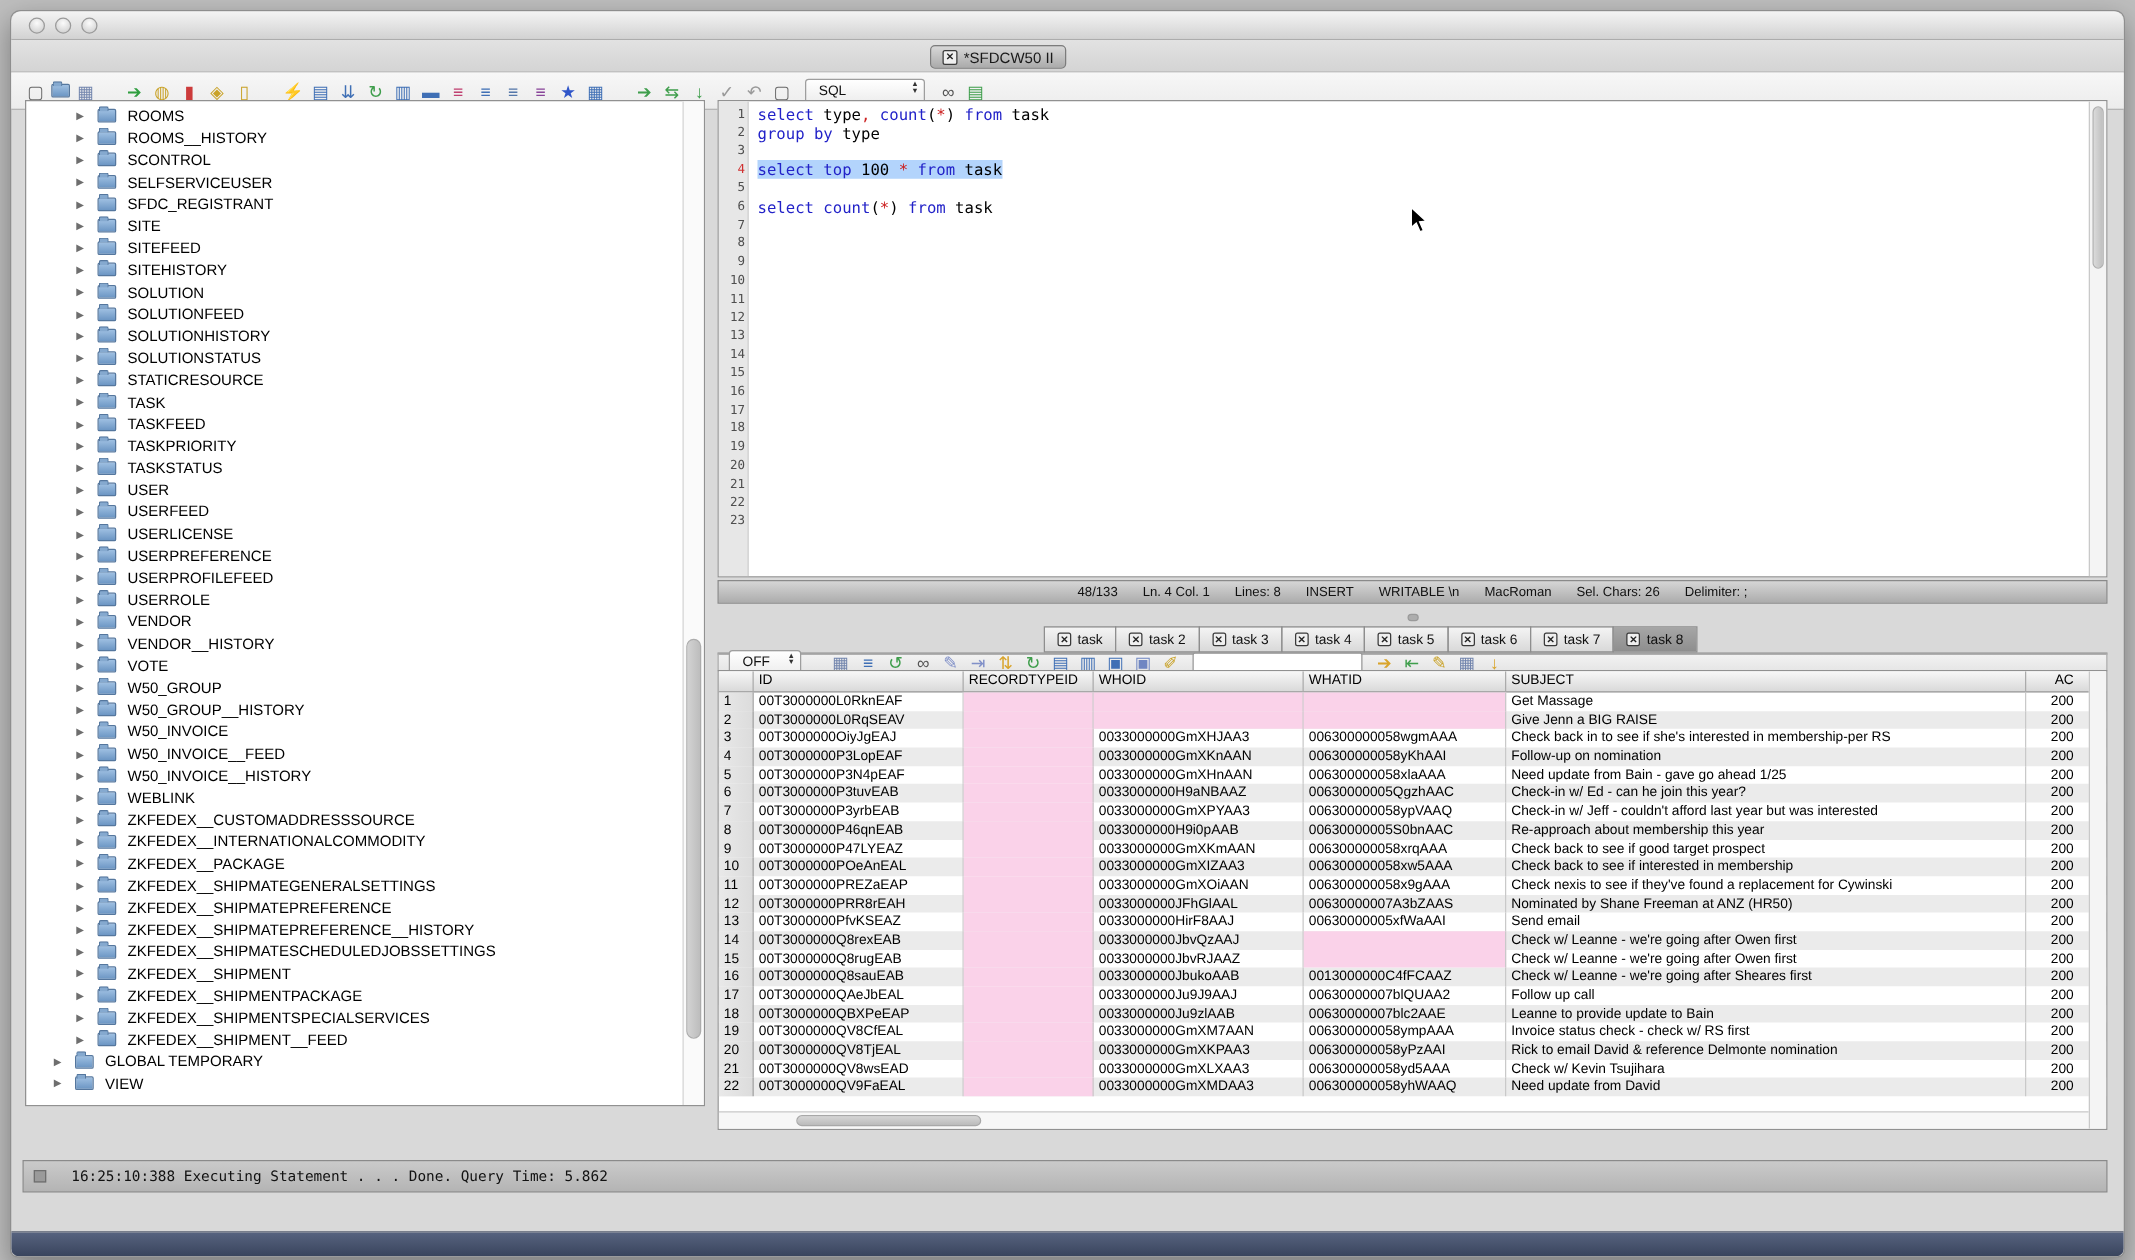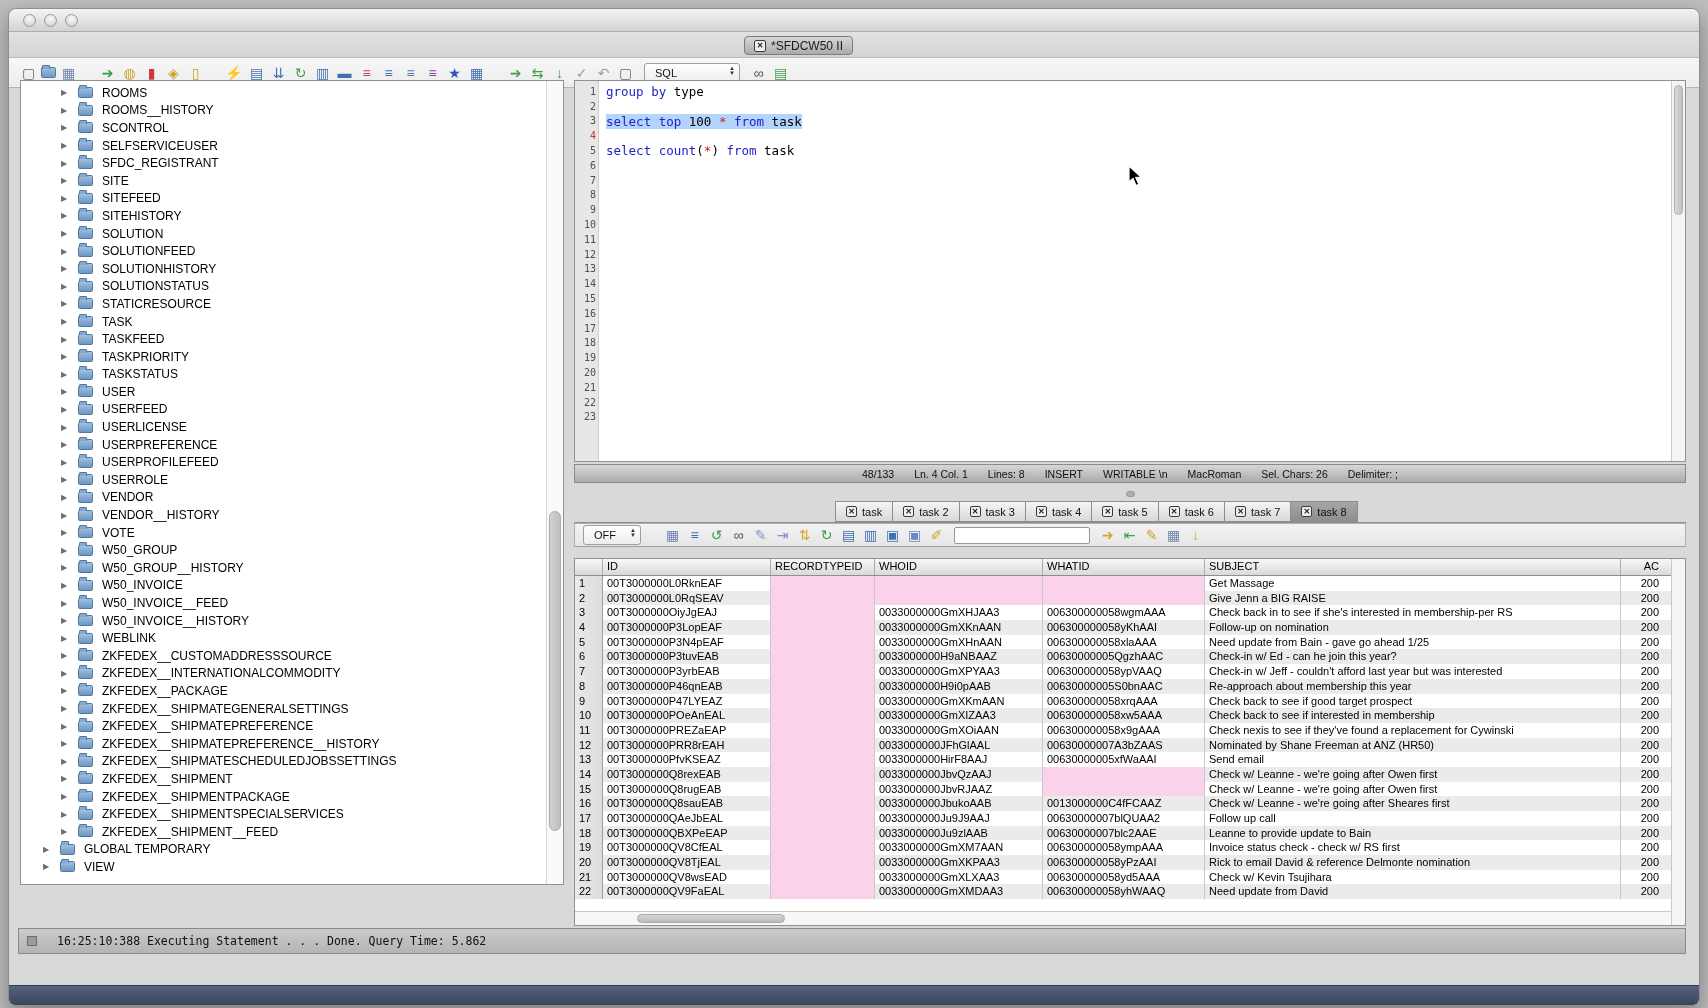--- a/index.html
+++ b/index.html
@@ -84,28 +84,28 @@
   
   .res-tabs { position:absolute; left:574px; top:500px; width:1112px; height:23px;
               border-bottom:1px solid #8E8E8E; display:flex; align-items:flex-end;
               padding-left:261px; }
   .rtab { height:21px; display:flex; align-items:center; gap:5px; padding:0 10px;
           border:1px solid #8E8E8E; margin-right:-1px; font-size:11px; color:#111;
           background:linear-gradient(#F4F4F4,#D9D9D9); }
   .rtab.sel { background:linear-gradient(#A6A6A6,#8E8E8E); }
   .rtab .xbox { width:11px; height:11px; }
   
-  .res-toolbar { position:absolute; left:574px; top:523px; width:1112px; height:24px;
+  .res-toolbar { position:absolute; left:574px; top:523px; width:1112px; height:14px;
                  background:linear-gradient(#F2F2F2,#E6E6E6); border:1px solid #AFAFAF;
                  border-bottom:1px solid #9C9C9C; display:flex; align-items:center;
                  padding-left:8px; gap:4px; }
   .search-input { width:136px; height:17px; border:1px solid #979797; border-radius:2px;
                   font-size:11px; padding:0 4px; background:#FFF; margin:0 4px; }
   
-  .res-table { position:absolute; left:574px; top:558px; width:1112px; height:368px;
+  .res-table { position:absolute; left:574px; top:536px; width:1112px; height:368px;
                background:#FFFFFF; border:1px solid #919191; overflow:hidden; }
   .hrow { display:flex; height:17px; background:linear-gradient(#F8F8F8,#D9D9D9);
           border-bottom:1px solid #8E8E8E; font-size:11px; color:#000; }
   .hcell { padding:1px 0 0 4px; border-right:1px solid #ABABAB; overflow:hidden;
            white-space:nowrap; }
   .drow { display:flex; height:14.7px; font-size:11px; }
   .drow.even { background:#EBEBEB; }
   .dcell { padding:0 0 0 4px; border-right:1px solid #C9C9C9; overflow:hidden;
            white-space:nowrap; line-height:14.7px; }
   .dcell.pink { background:#FAD2E9; }
@@ -500,20 +500,23 @@
       </div>
       <div class="eline">
         <span class="gnum">22</span>
       </div>
       <div class="eline">
         <span class="gnum">23</span>
       </div>
     </div>
   <div class="code-area" id="code">
       <div class="eline">
+        <span><span class="k">select</span><span class="p"> type</span><span class="r">,</span><span class="p"> </span><span class="k">count</span><span class="p">(</span><span class="r">*</span><span class="p">)</span><span class="p"> </span><span class="k">from</span><span class="p"> task</span></span>
+      </div>
+      <div class="eline">
         <span><span class="k">group by</span><span class="p"> type</span></span>
       </div>
       <div class="eline">
         <span></span>
       </div>
       <div class="eline">
         <span class="selwrap"><span class="k">select</span><span class="p"> </span><span class="k">top</span><span class="p"> 100 </span><span class="r">*</span><span class="p"> </span><span class="k">from</span><span class="p"> task</span></span>
       </div>
       <div class="eline">
         <span></span>

